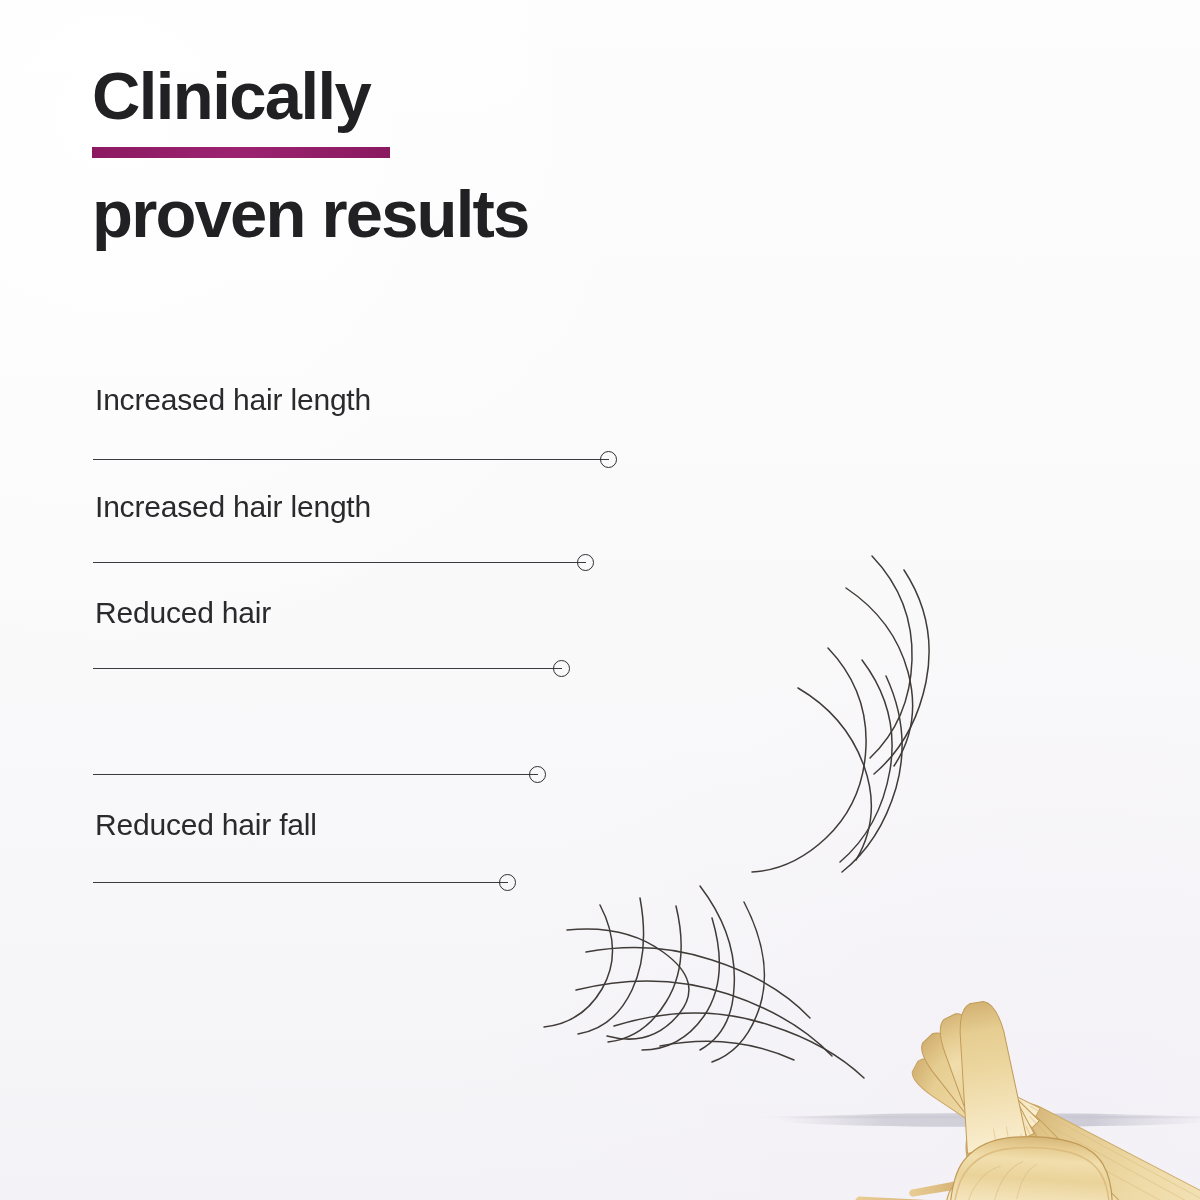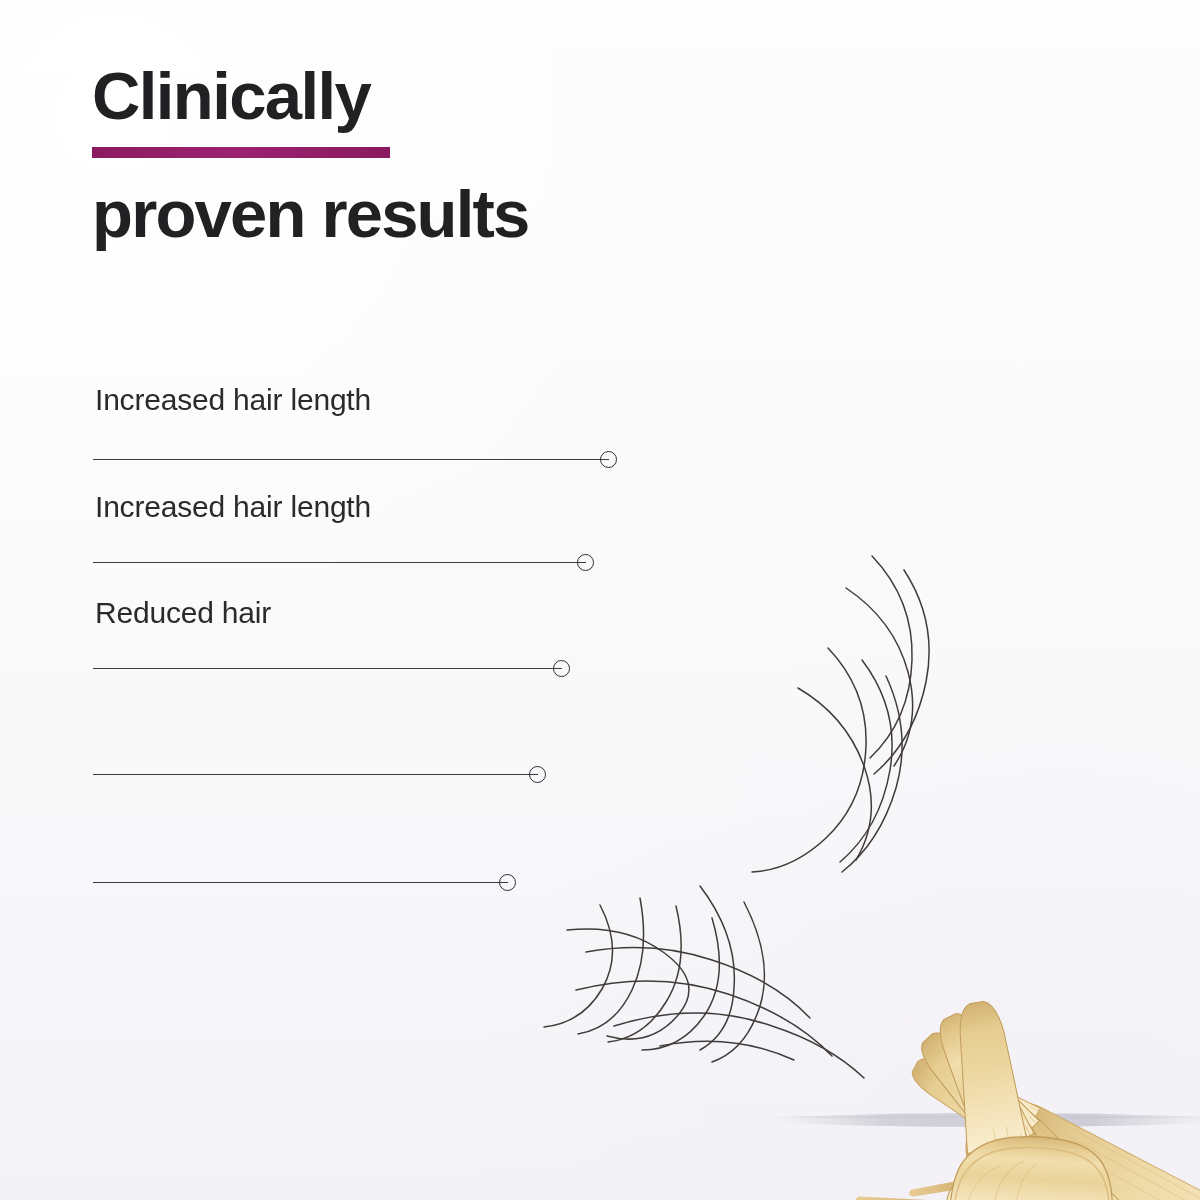--- a/index.html
+++ b/index.html
@@ -116,20 +116,23 @@
     <div class="connector" style="top:660px">
       <div class="rule" style="width:469px"></div>
       <div class="dot" style="left:460px"></div>
     </div>
 
     <div class="connector" style="top:766px">
       <div class="rule" style="width:445px"></div>
       <div class="dot" style="left:436px"></div>
     </div>
 
+    <div class="benefit" style="top:810px">
+      <div class="benefit-label">Reduced hair fall</div>
+    </div>
     <div class="connector" style="top:874px">
       <div class="rule" style="width:415px"></div>
       <div class="dot" style="left:406px"></div>
     </div>
   </div>
 
   <div id="combs">
   <svg width="1200" height="1200" viewBox="0 0 1200 1200" aria-hidden="true">
     <defs>
 

